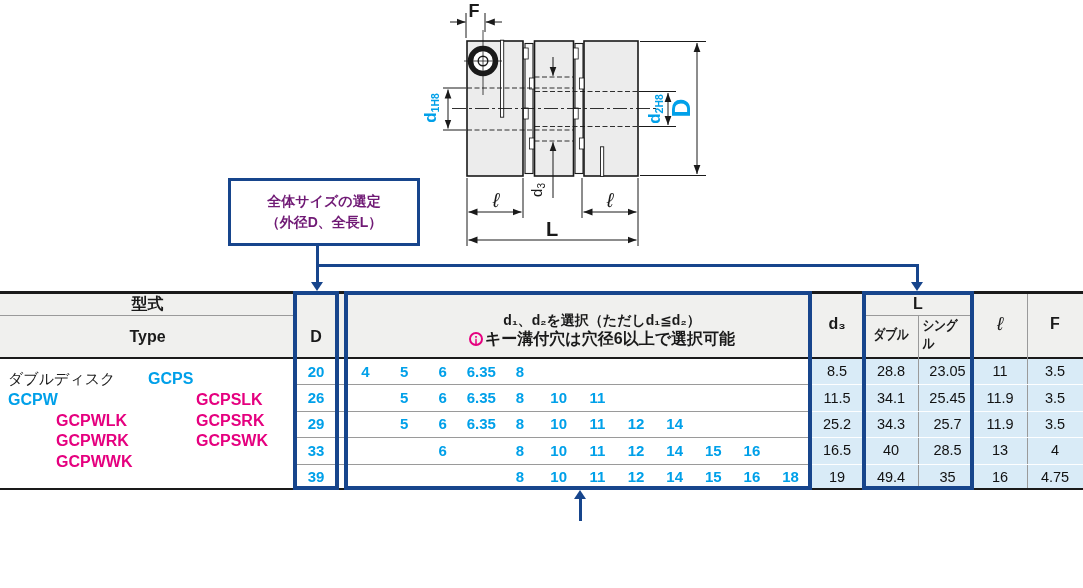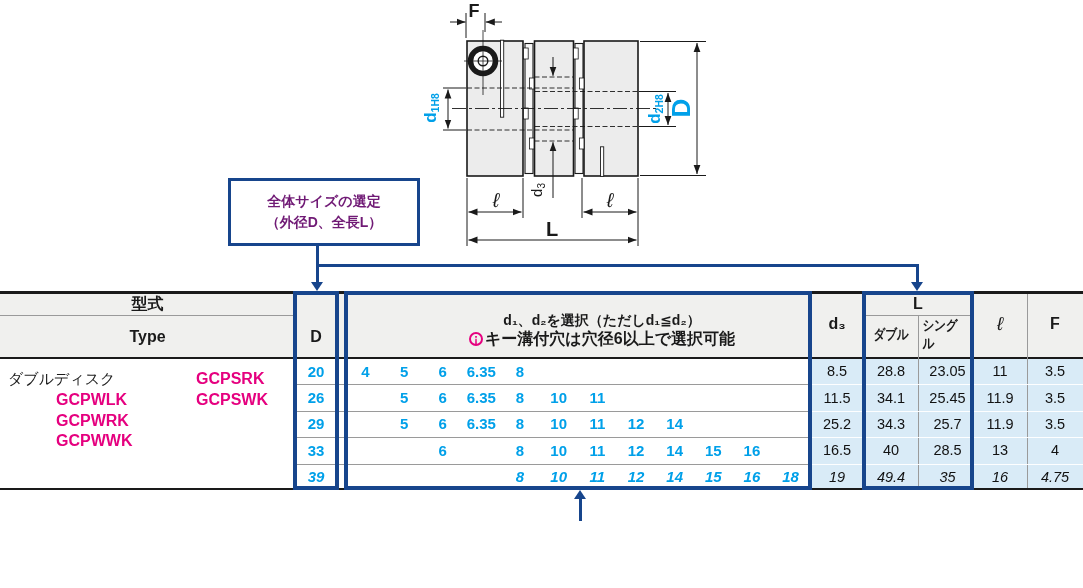--- a/index.html
+++ b/index.html
@@ -209,25 +209,28 @@
   <div class="hcell h-sub h-ls">シングル</div>
   <div class="hcell h-el">ℓ</div>
   <div class="hcell h-f">F</div>
 
   <div class="bluebox bb-d"></div>
   <div class="bluebox bb-d1d2"></div>
   <div class="bluebox bb-l"></div>
 
   <div class="tc tc-d">
     <div>ダブルディスク</div>
+    <div class="t-cyan">GCPW</div>
     <div class="t-mag">GCPWLK</div>
     <div class="t-mag">GCPWRK</div>
     <div class="t-mag">GCPWWK</div>
   </div>
   <div class="tc tc-s">
+    <div class="t-cyan">GCPS</div>
+    <div class="t-mag">GCPSLK</div>
     <div class="t-mag">GCPSRK</div>
     <div class="t-mag">GCPSWK</div>
   </div>
 
   <div class="drow" style="top:67px;">
     <div class="cell c-D">20</div>
     <div class="cell c-slots">
       <span class="slot">4</span>
           <span class="slot">5</span>
           <span class="slot">6</span>
@@ -306,21 +309,21 @@
           <span class="slot">15</span>
           <span class="slot">16</span>
           <span class="slot"></span>
     </div>
     <div class="cell c-d3 rv">16.5</div>
     <div class="cell c-ld rv">40</div>
     <div class="cell c-ls rv">28.5</div>
     <div class="cell c-el rv">13</div>
     <div class="cell c-f rv">4</div>
   </div>
-  <div class="drow" style="top:172.6px;font-style:italic;">
+  <div class="drow" style="top:172.6px;">
     <div class="cell c-D">39</div>
     <div class="cell c-slots">
       <span class="slot"></span>
           <span class="slot"></span>
           <span class="slot"></span>
           <span class="slot"></span>
           <span class="slot">8</span>
           <span class="slot">10</span>
           <span class="slot">11</span>
           <span class="slot">12</span>

